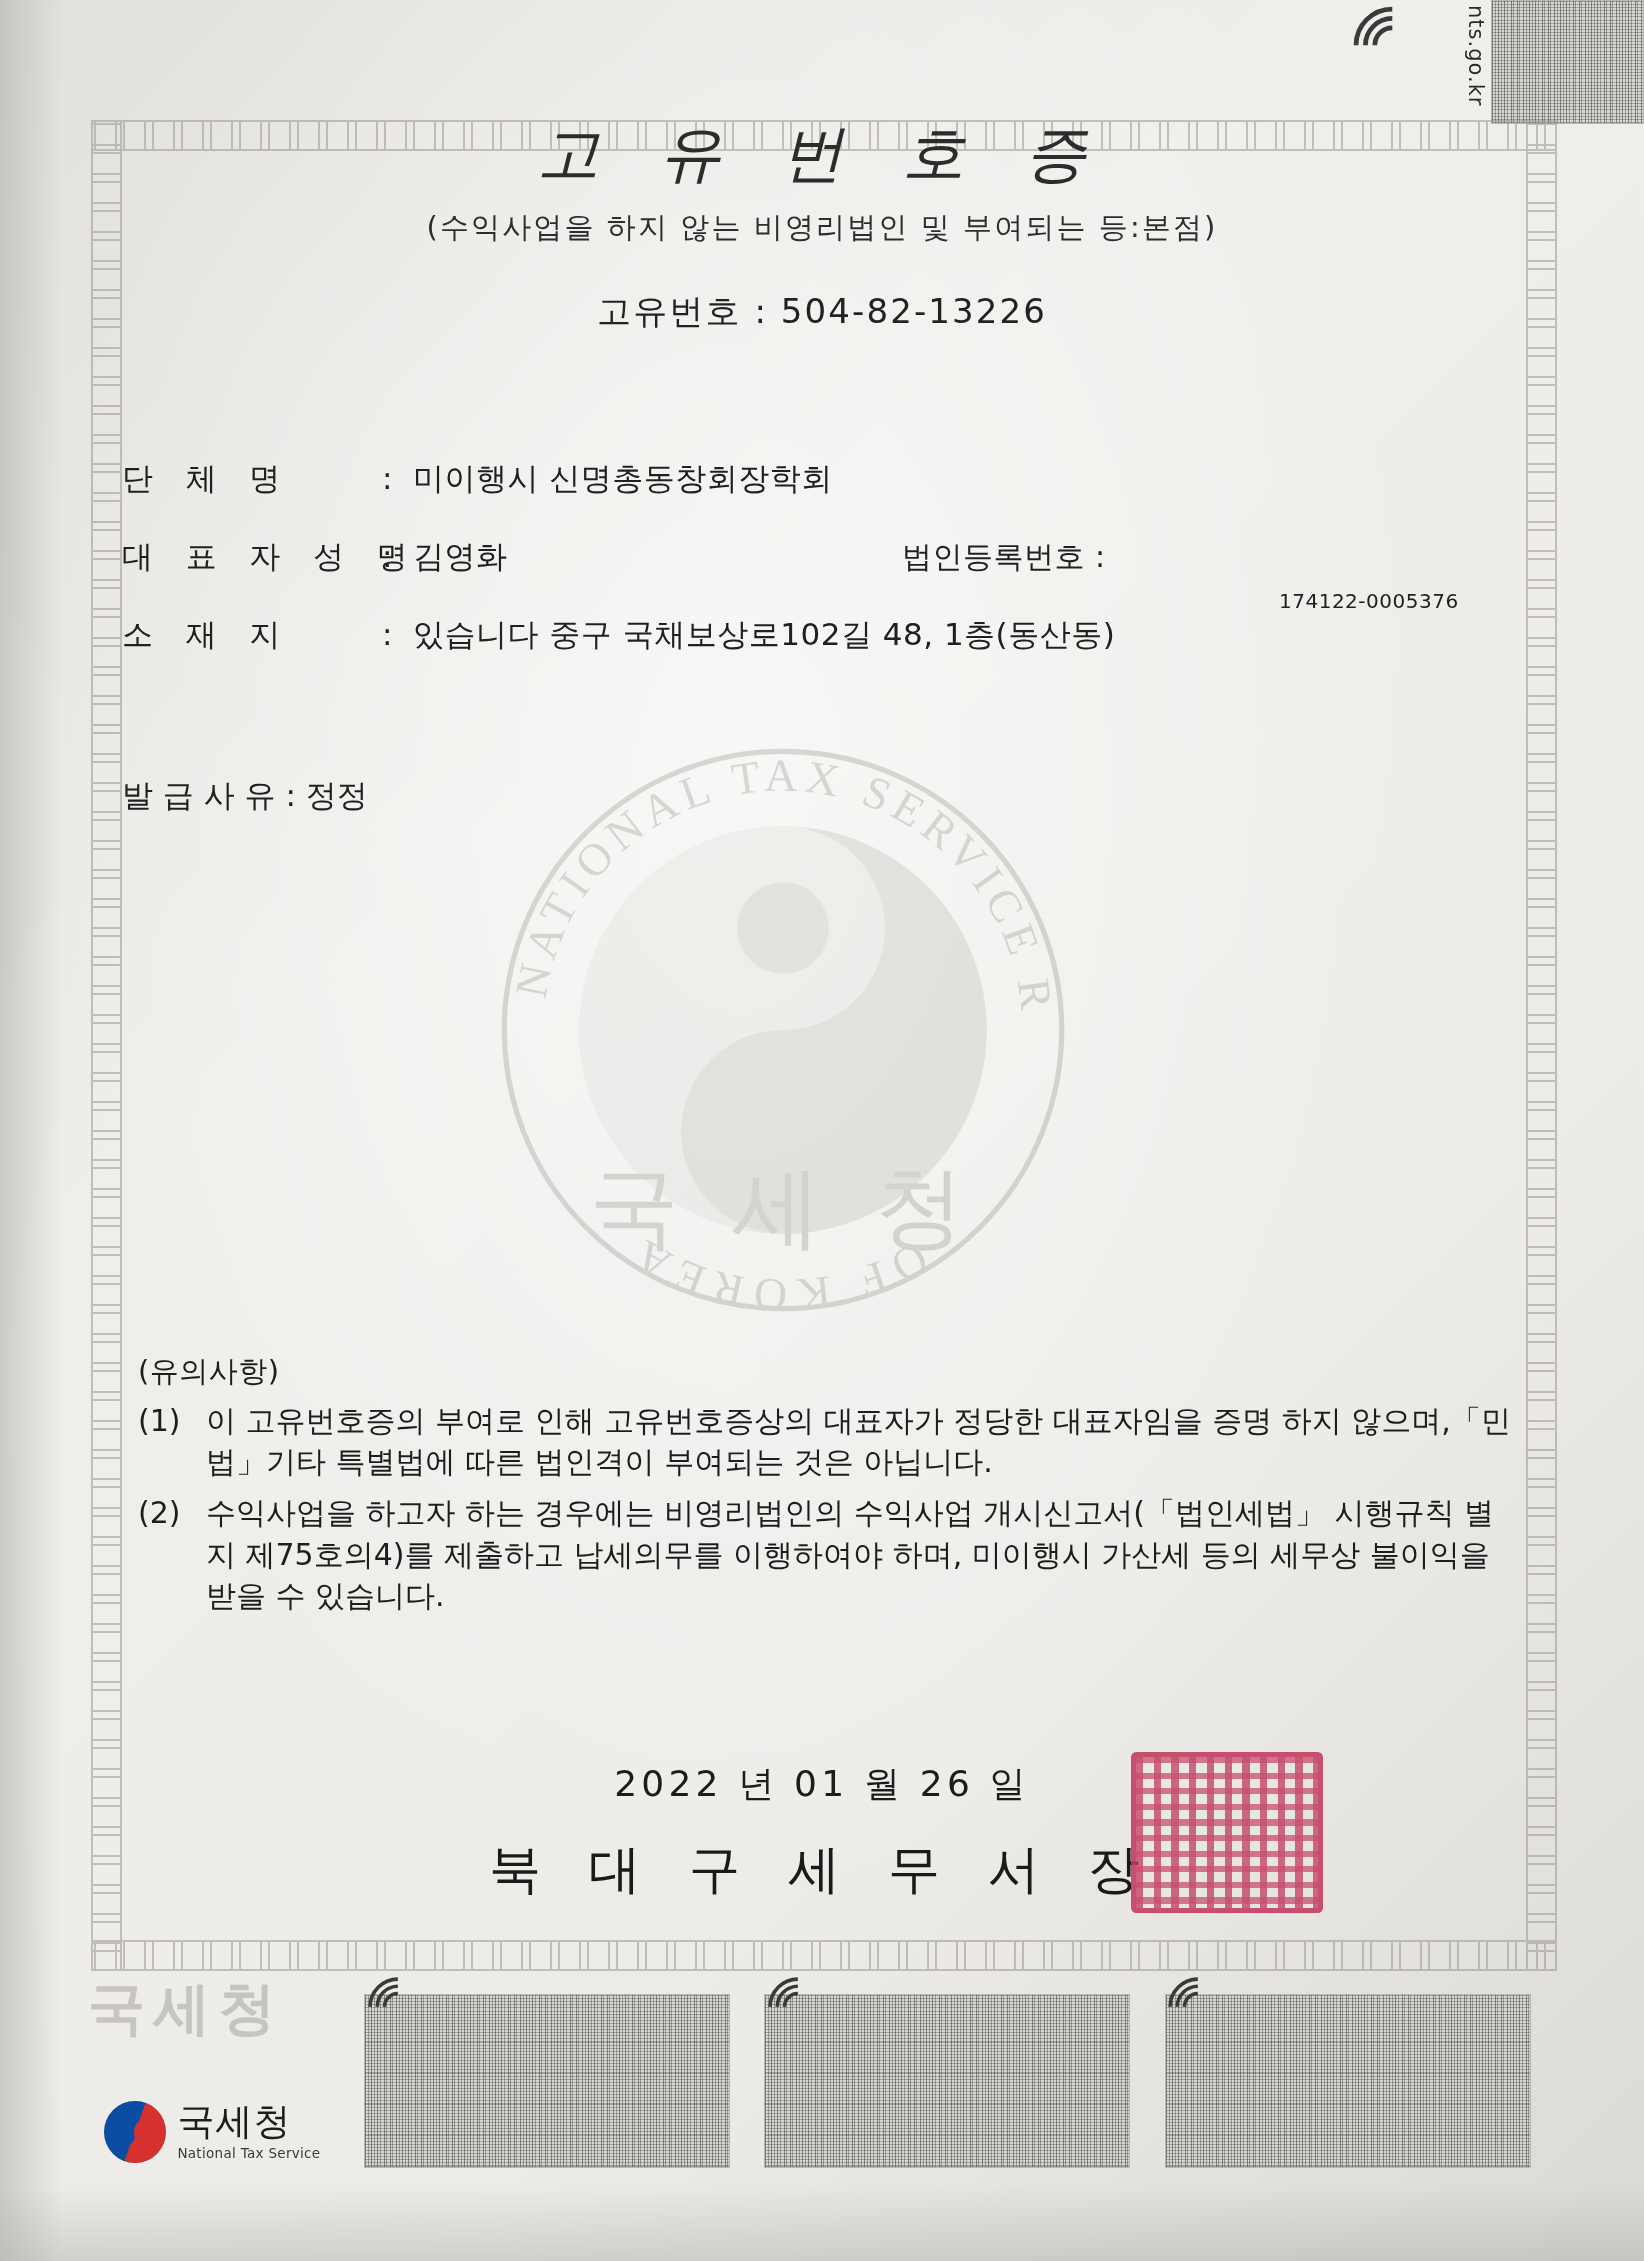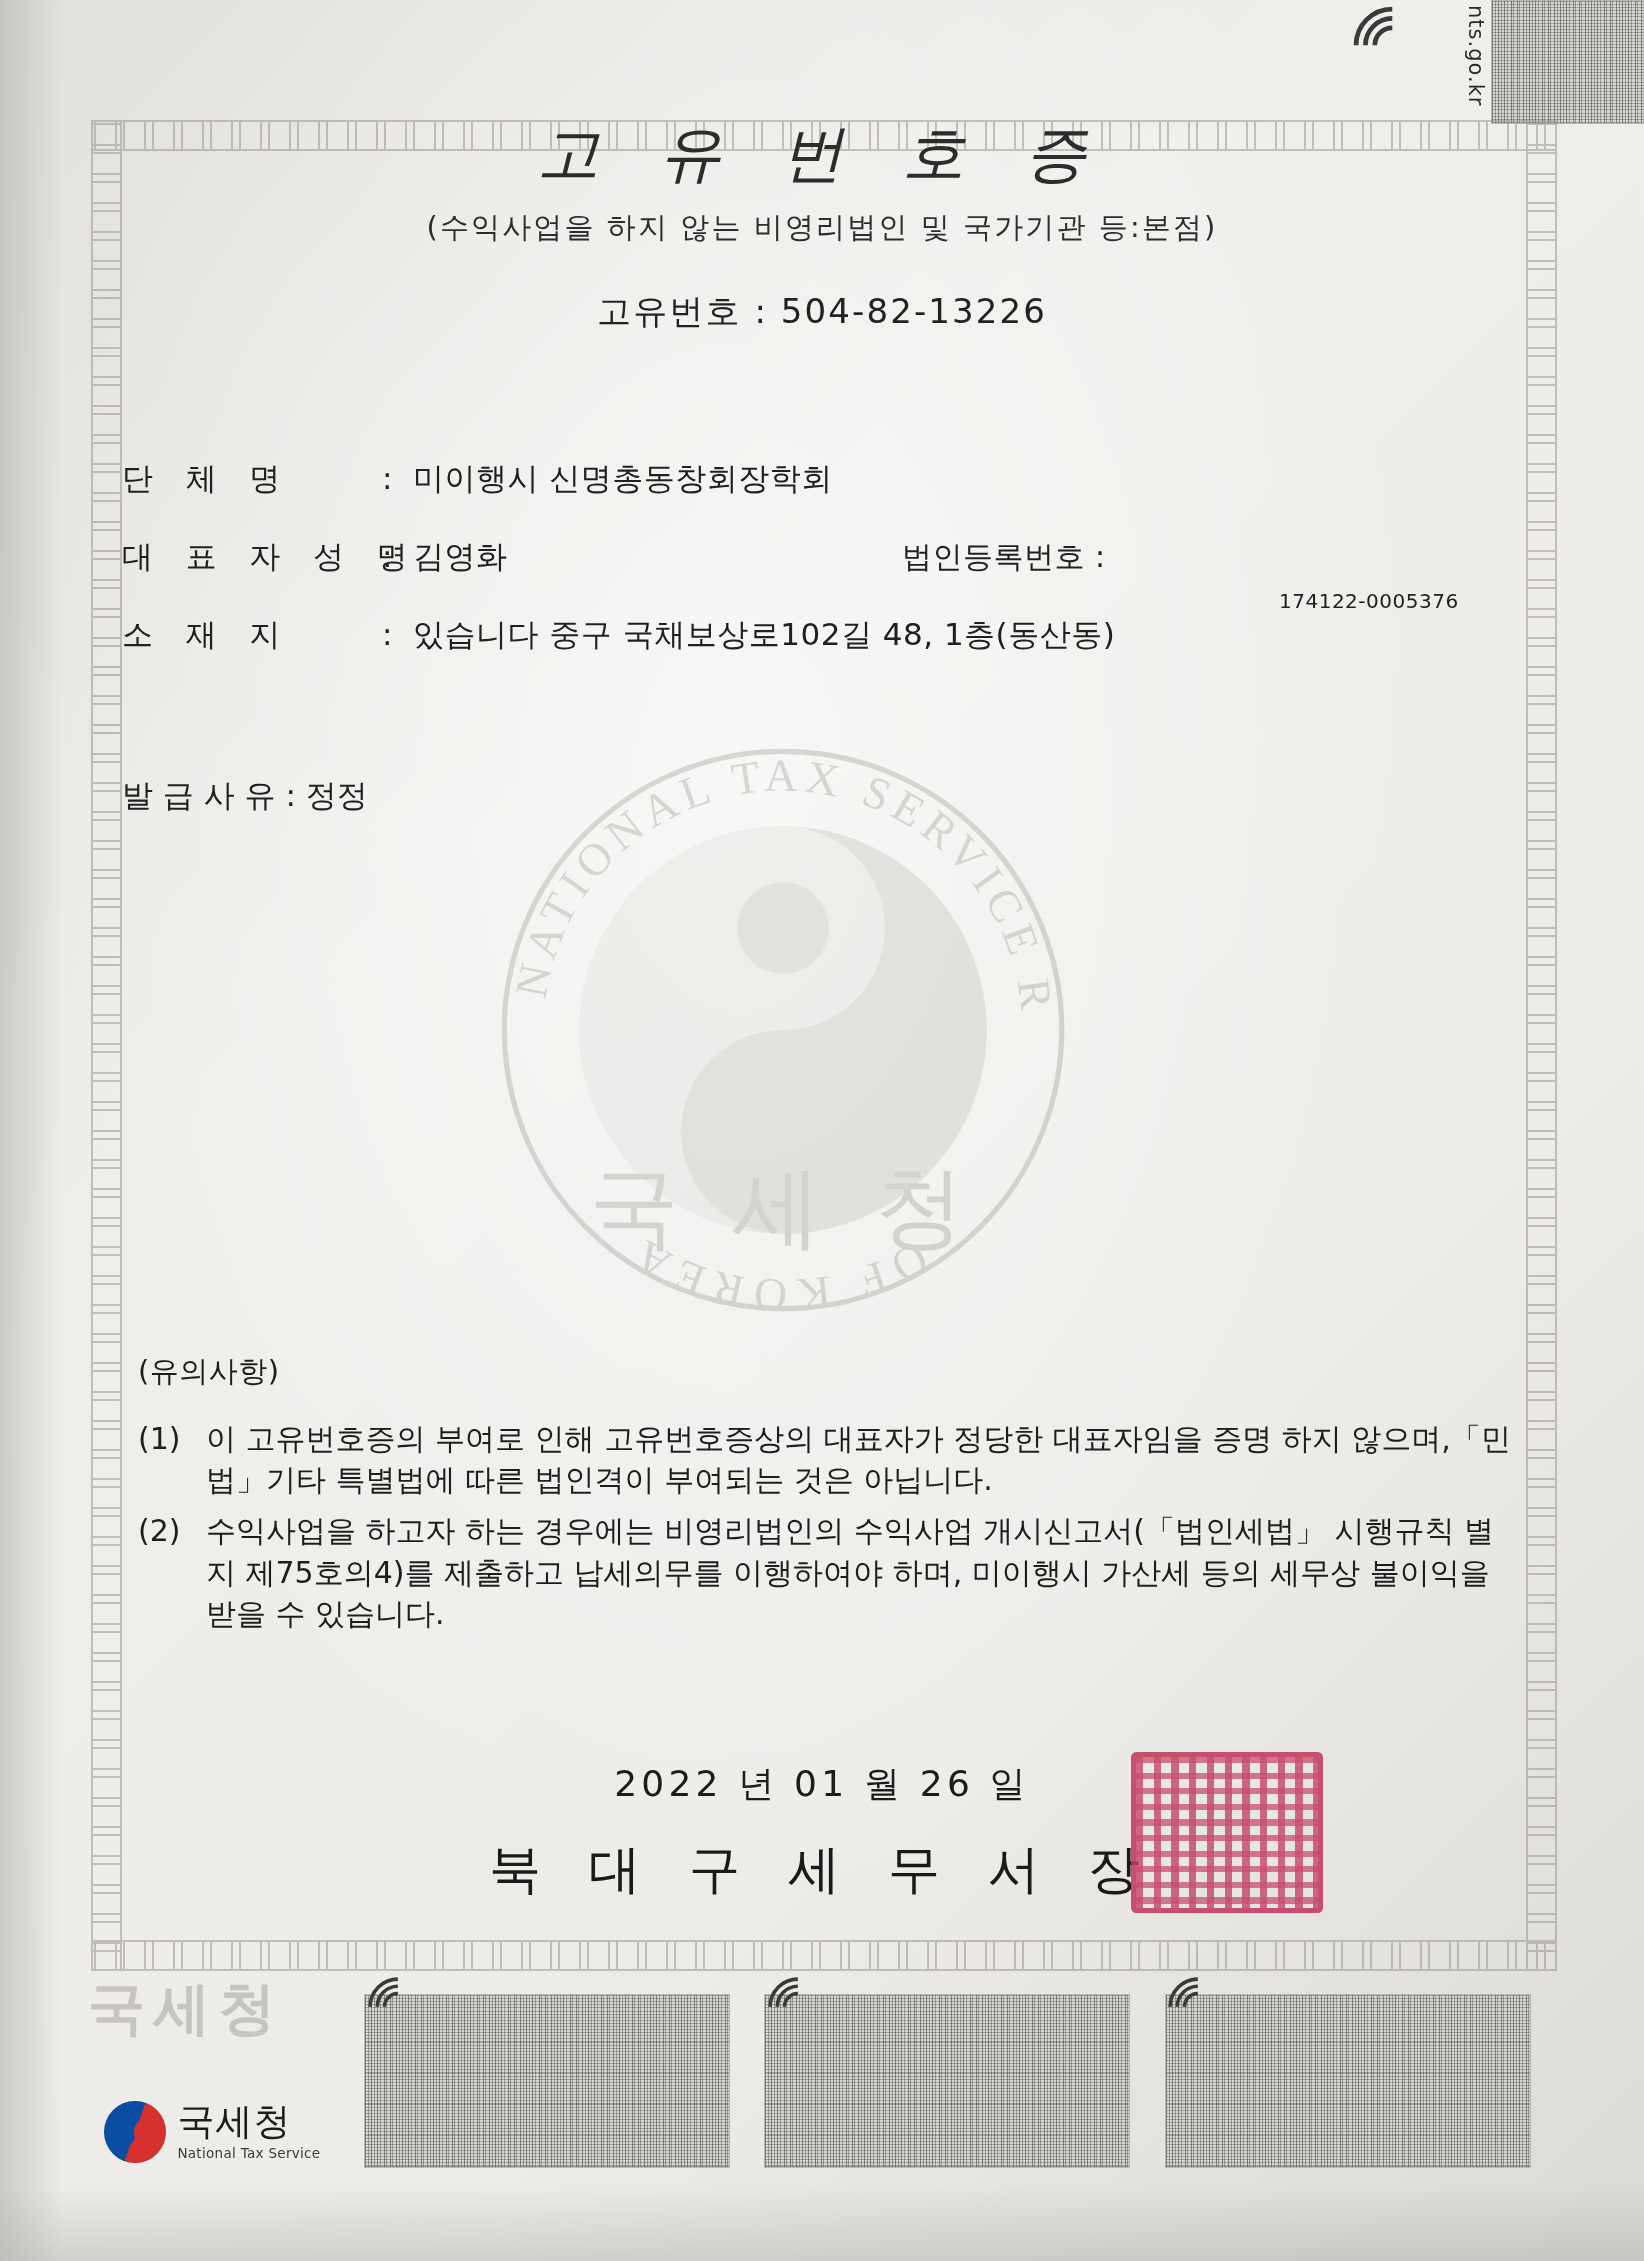--- a/index.html
+++ b/index.html
@@ -181,21 +181,21 @@
   
   .notes {
     position: absolute;
     left: 138px;
     top: 1352px;
     width: 1378px;
     color: #1d1d1d;
   }
   .notes-heading {
     font-size: 29px;
-    margin-bottom: 26px;
+    margin-bottom: 8px;
     letter-spacing: 0.5px;
   }
   .note-item {
     display: flex;
     font-size: 30px;
     line-height: 1.38;
     margin-bottom: 9.4px;
     letter-spacing: 0px;
   }
   .note-num {
@@ -336,21 +336,21 @@
   <div class="qr-label">nts.go.kr</div>
 
   <div class="border-frame">
     <div class="side gk-h b-top"></div>
     <div class="side gk-h b-bottom"></div>
     <div class="side gk-v b-left"></div>
     <div class="side gk-v b-right"></div>
   </div>
 
   <div class="doc-title">고 유 번 호 증</div>
-  <div class="doc-subtitle">(수익사업을 하지 않는 비영리법인 및 국가기관 등:본점)</div>
+  <div class="doc-subtitle">(수익사업을 하지 않는 비영리법인 및 부여되는 등:본점)</div>
   <div class="doc-number">고유번호 : 504-82-13226</div>
 
   <div class="fields">
     <div class="field-row">
       <span class="f-label">단    체    명</span><span class="f-colon">:</span><span class="f-value">미이행시 신명총동창회장학회</span>
     </div>
     <div class="field-row">
       <span class="f-label">대 표 자  성  명</span><span class="f-colon">:</span><span class="f-value">김영화</span>
       <span class="f-extra-label">법인등록번호 :</span>
       <span class="f-extra-value">174122-0005376</span>

